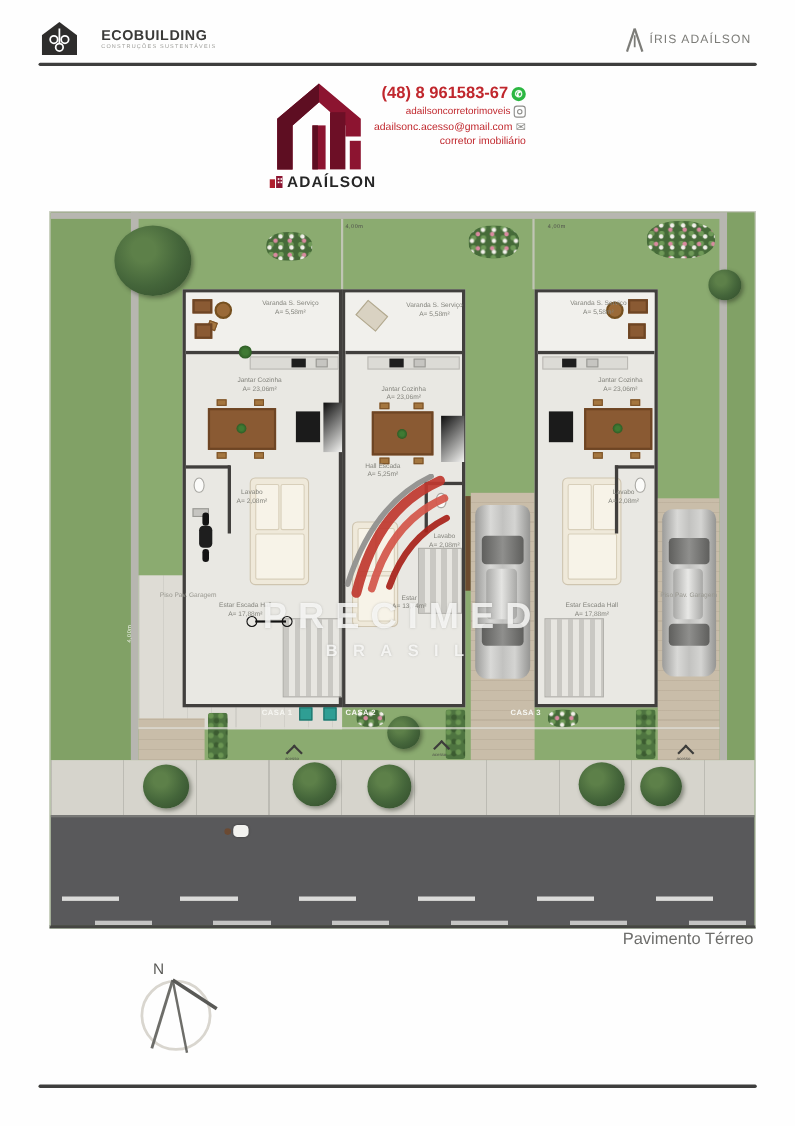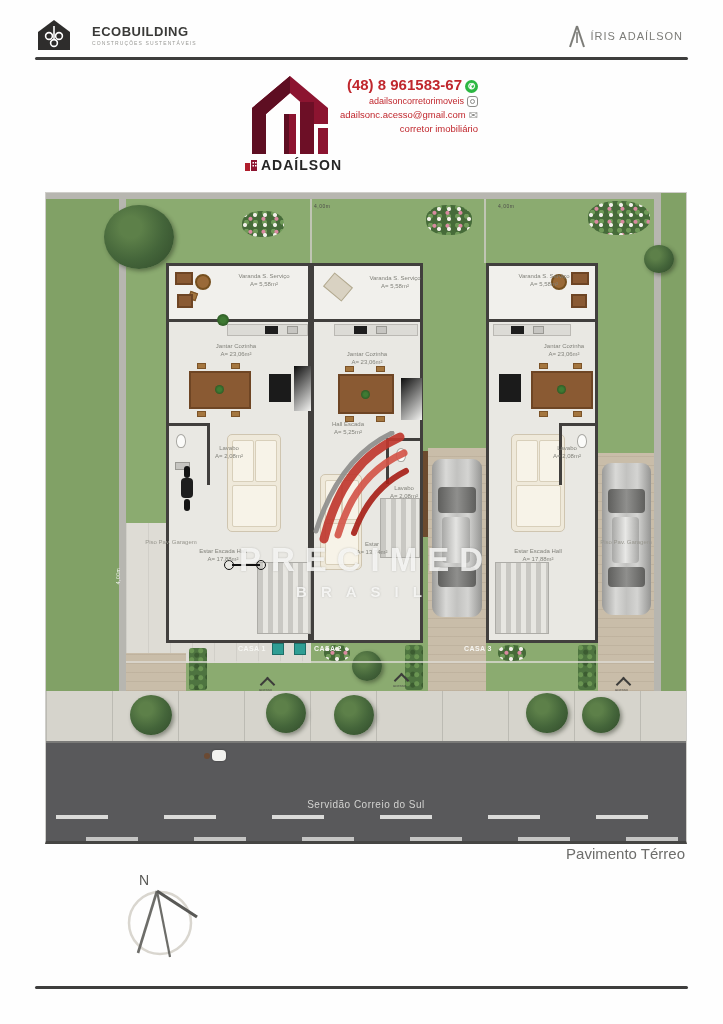--- a/index.html
+++ b/index.html
@@ -283,21 +283,20 @@
     <div class="acesso" style="left:569px;top:494px">acesso</div>
 
     <div class="sidewalk"></div>
     <div class="abs tree" style="left:84px;top:502px;width:42px;height:40px"></div>
     <div class="abs tree" style="left:220px;top:500px;width:40px;height:40px"></div>
     <div class="abs tree" style="left:288px;top:502px;width:40px;height:40px"></div>
     <div class="abs tree" style="left:480px;top:500px;width:42px;height:40px"></div>
     <div class="abs tree" style="left:536px;top:504px;width:38px;height:36px"></div>
 
     <div class="street">
-      <div class="streetlab">Servidão Correio do Sul</div>
       <div class="dashes" style="left:10px;top:72px;width:620px"></div>
       <div class="dashes" style="left:40px;top:94px;width:600px;opacity:.75"></div>
 
       <div class="abs" style="left:158px;top:6px;width:26px;height:14px">
         <div class="abs" style="left:0;top:4px;width:6px;height:6px;background:#6b4a33;border-radius:50%"></div>
         <div class="abs" style="left:8px;top:1px;width:14px;height:11px;background:#f2f2ef;border-radius:4px;box-shadow:0 0 2px rgba(0,0,0,.4)"></div>
       </div>
     </div>
 
     <div class="rlabel" style="left:178px;top:80px;width:80px">

